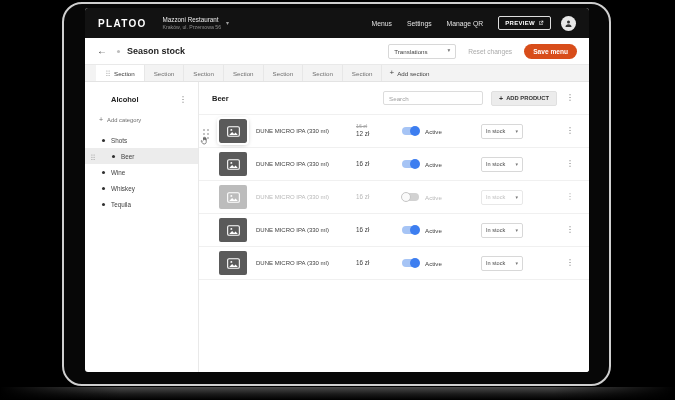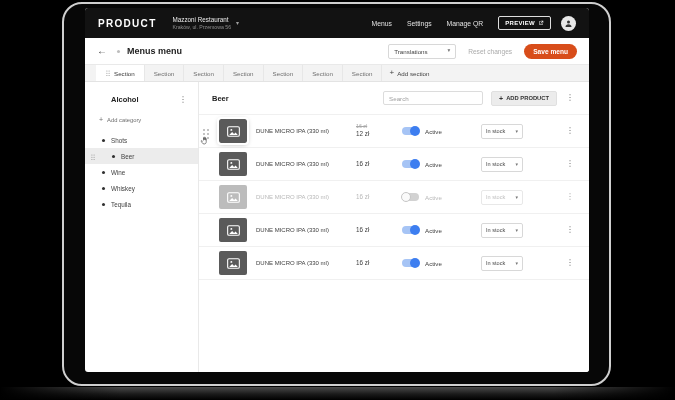--- a/index.html
+++ b/index.html
@@ -127,21 +127,21 @@
 </head>
 <body>
 
 <div class="stage">
   <div class="laptop"></div>
   <div class="base"></div>
 
   <div class="screen">
 
     <div class="topbar">
-      <span class="brand">PRODUCT</span>
+      <span class="brand">PLATOO</span>
       <div class="restaurant">
         <span class="r-lines">
           <span class="r-name">Mazzoni Restaurant</span>
           <span class="r-addr">Kraków, ul. Przemowa 56</span>
         </span>
         <span class="caret">▾</span>
       </div>
       <div class="topnav">
           <span class="topnav-item">Menus</span>
           <span class="topnav-item">Settings</span>
@@ -160,21 +160,21 @@
               <circle cx="12" cy="8" r="4" fill="#333"></circle>
               <path d="M4 21c0-4.4 3.6-7 8-7s8 2.6 8 7z" fill="#333"></path>
             </svg>
         </span>
       </div>
     </div>
 
     <div class="menubar">
       <span class="back">←</span>
       <span class="unsaved-dot"></span>
-      <span class="m-title">Menus menu</span>
+      <span class="m-title">Season stock</span>
       <div class="m-right">
         <span class="translations">
           <span>Translations</span>
           <span class="caret" style="color:#757575;font-size:5.5px;">▾</span>
         </span>
         <span class="reset">Reset changes</span>
         <span class="save-btn">Save menu</span>
       </div>
     </div>
 

